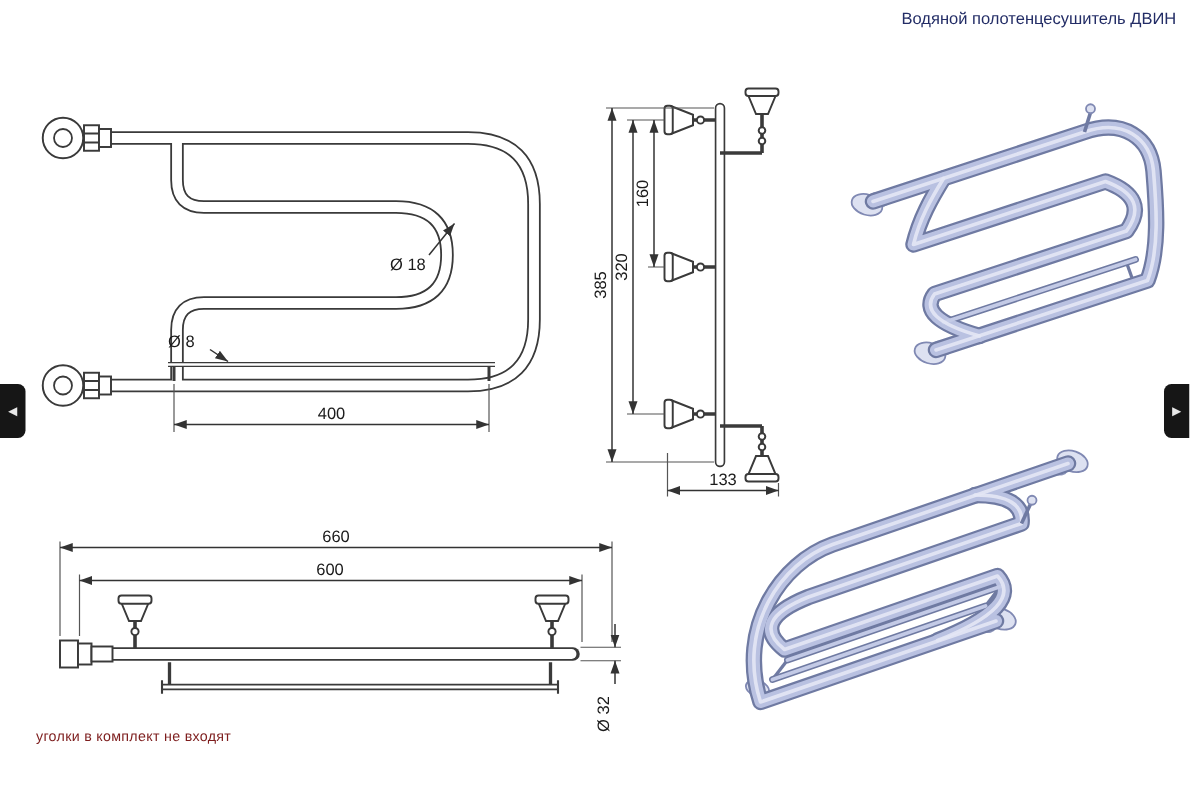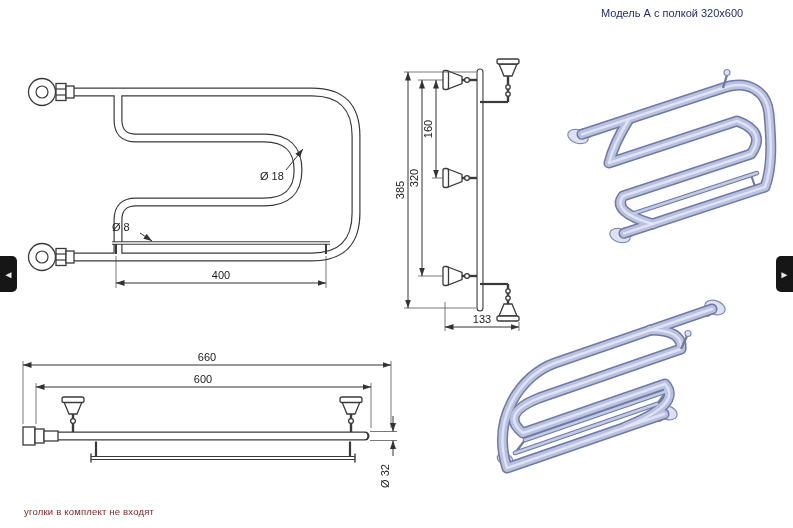--- a/index.html
+++ b/index.html
@@ -28,21 +28,21 @@
   .note{font-size:9.5px;color:#7d1d1d;letter-spacing:.2px}
   .nav-arrow{position:absolute;top:256px;width:17px;height:36px;background:#161616;color:#e8e8e8;
     display:flex;align-items:center;justify-content:center;font-size:10px;cursor:pointer;user-select:none}
   .nav-arrow.left{left:0;border-radius:0 5px 5px 0}
   .nav-arrow.right{right:0;border-radius:5px 0 0 5px}
 </style>
 </head>
 <body>
 
 <div class="abs title-block" style="left:601px;top:6px">
-  <div>Модель А с полкой 320x600</div>
+  <div>Водяной полотенцесушитель ДВИН</div>
 </div>
 
 <div class="nav-arrow left">
   <span>◄</span>
 </div>
 <div class="nav-arrow right">
   <span>►</span>
 </div>
 
 <div class="abs" style="left:12px;top:52px">
@@ -147,21 +147,21 @@
     <line class="dim" x1="12" y1="22" x2="12" y2="258" marker-start="url(#arrS)" marker-end="url(#arrS)"></line>
     <text x="8" y="140" text-anchor="middle" transform="rotate(-90 8 140)">385</text>
     <line class="ext" x1="49" y1="252" x2="49" y2="281"></line>
     <line class="ext" x1="123" y1="272" x2="123" y2="281"></line>
     <line class="dim" x1="49" y1="277" x2="123" y2="277" marker-start="url(#arrS)" marker-end="url(#arrS)"></line>
     <text x="86" y="273" text-anchor="middle">133</text>
   </g>
 </svg>
 </div>
 
-<div class="abs" style="left:3px;top:348px">
+<div class="abs" style="left:20px;top:348px">
 <svg width="410" height="170" viewBox="0 0 410 170">
   <defs>
     <marker id="arrT" markerWidth="10" markerHeight="8" refX="8.5" refY="3.5" orient="auto-start-reverse">
       <path d="M0,0.5 L8.5,3.5 L0,6.5 Z" fill="#333"></path>
     </marker>
   </defs>
   <g>
     <line class="ext" x1="20" y1="76" x2="20" y2="13"></line>
     <line class="ext" x1="388" y1="80" x2="388" y2="13"></line>
     <line class="dim" x1="20" y1="17" x2="388" y2="17" marker-start="url(#arrT)" marker-end="url(#arrT)"></line>
@@ -258,13 +258,13 @@
     <path class="rH" d="M 257 41 L 100 95 C 66 107 36 150 52 200 L 209 146"></path>
     <path class="rH" d="M 195 62 Q 228 62 226 81 L 84 130 Q 44 146 68 165 L 210 116 Q 228 136 170 159"></path>
   </g>
   <g>
     <line x1="226" y1="81" x2="232" y2="68" stroke="#6f7aa2" stroke-width="2.4"></line>
     <circle cx="233" cy="65.5" r="3" class="disc"></circle>
   </g>
 </svg>
 </div>
 
-<div class="abs note" style="left:24px;top:506px">уголки в комплект не входят</div>
+<div class="abs note" style="left:24px;top:486px">уголки в комплект не входят</div>
 
 </body></html>

